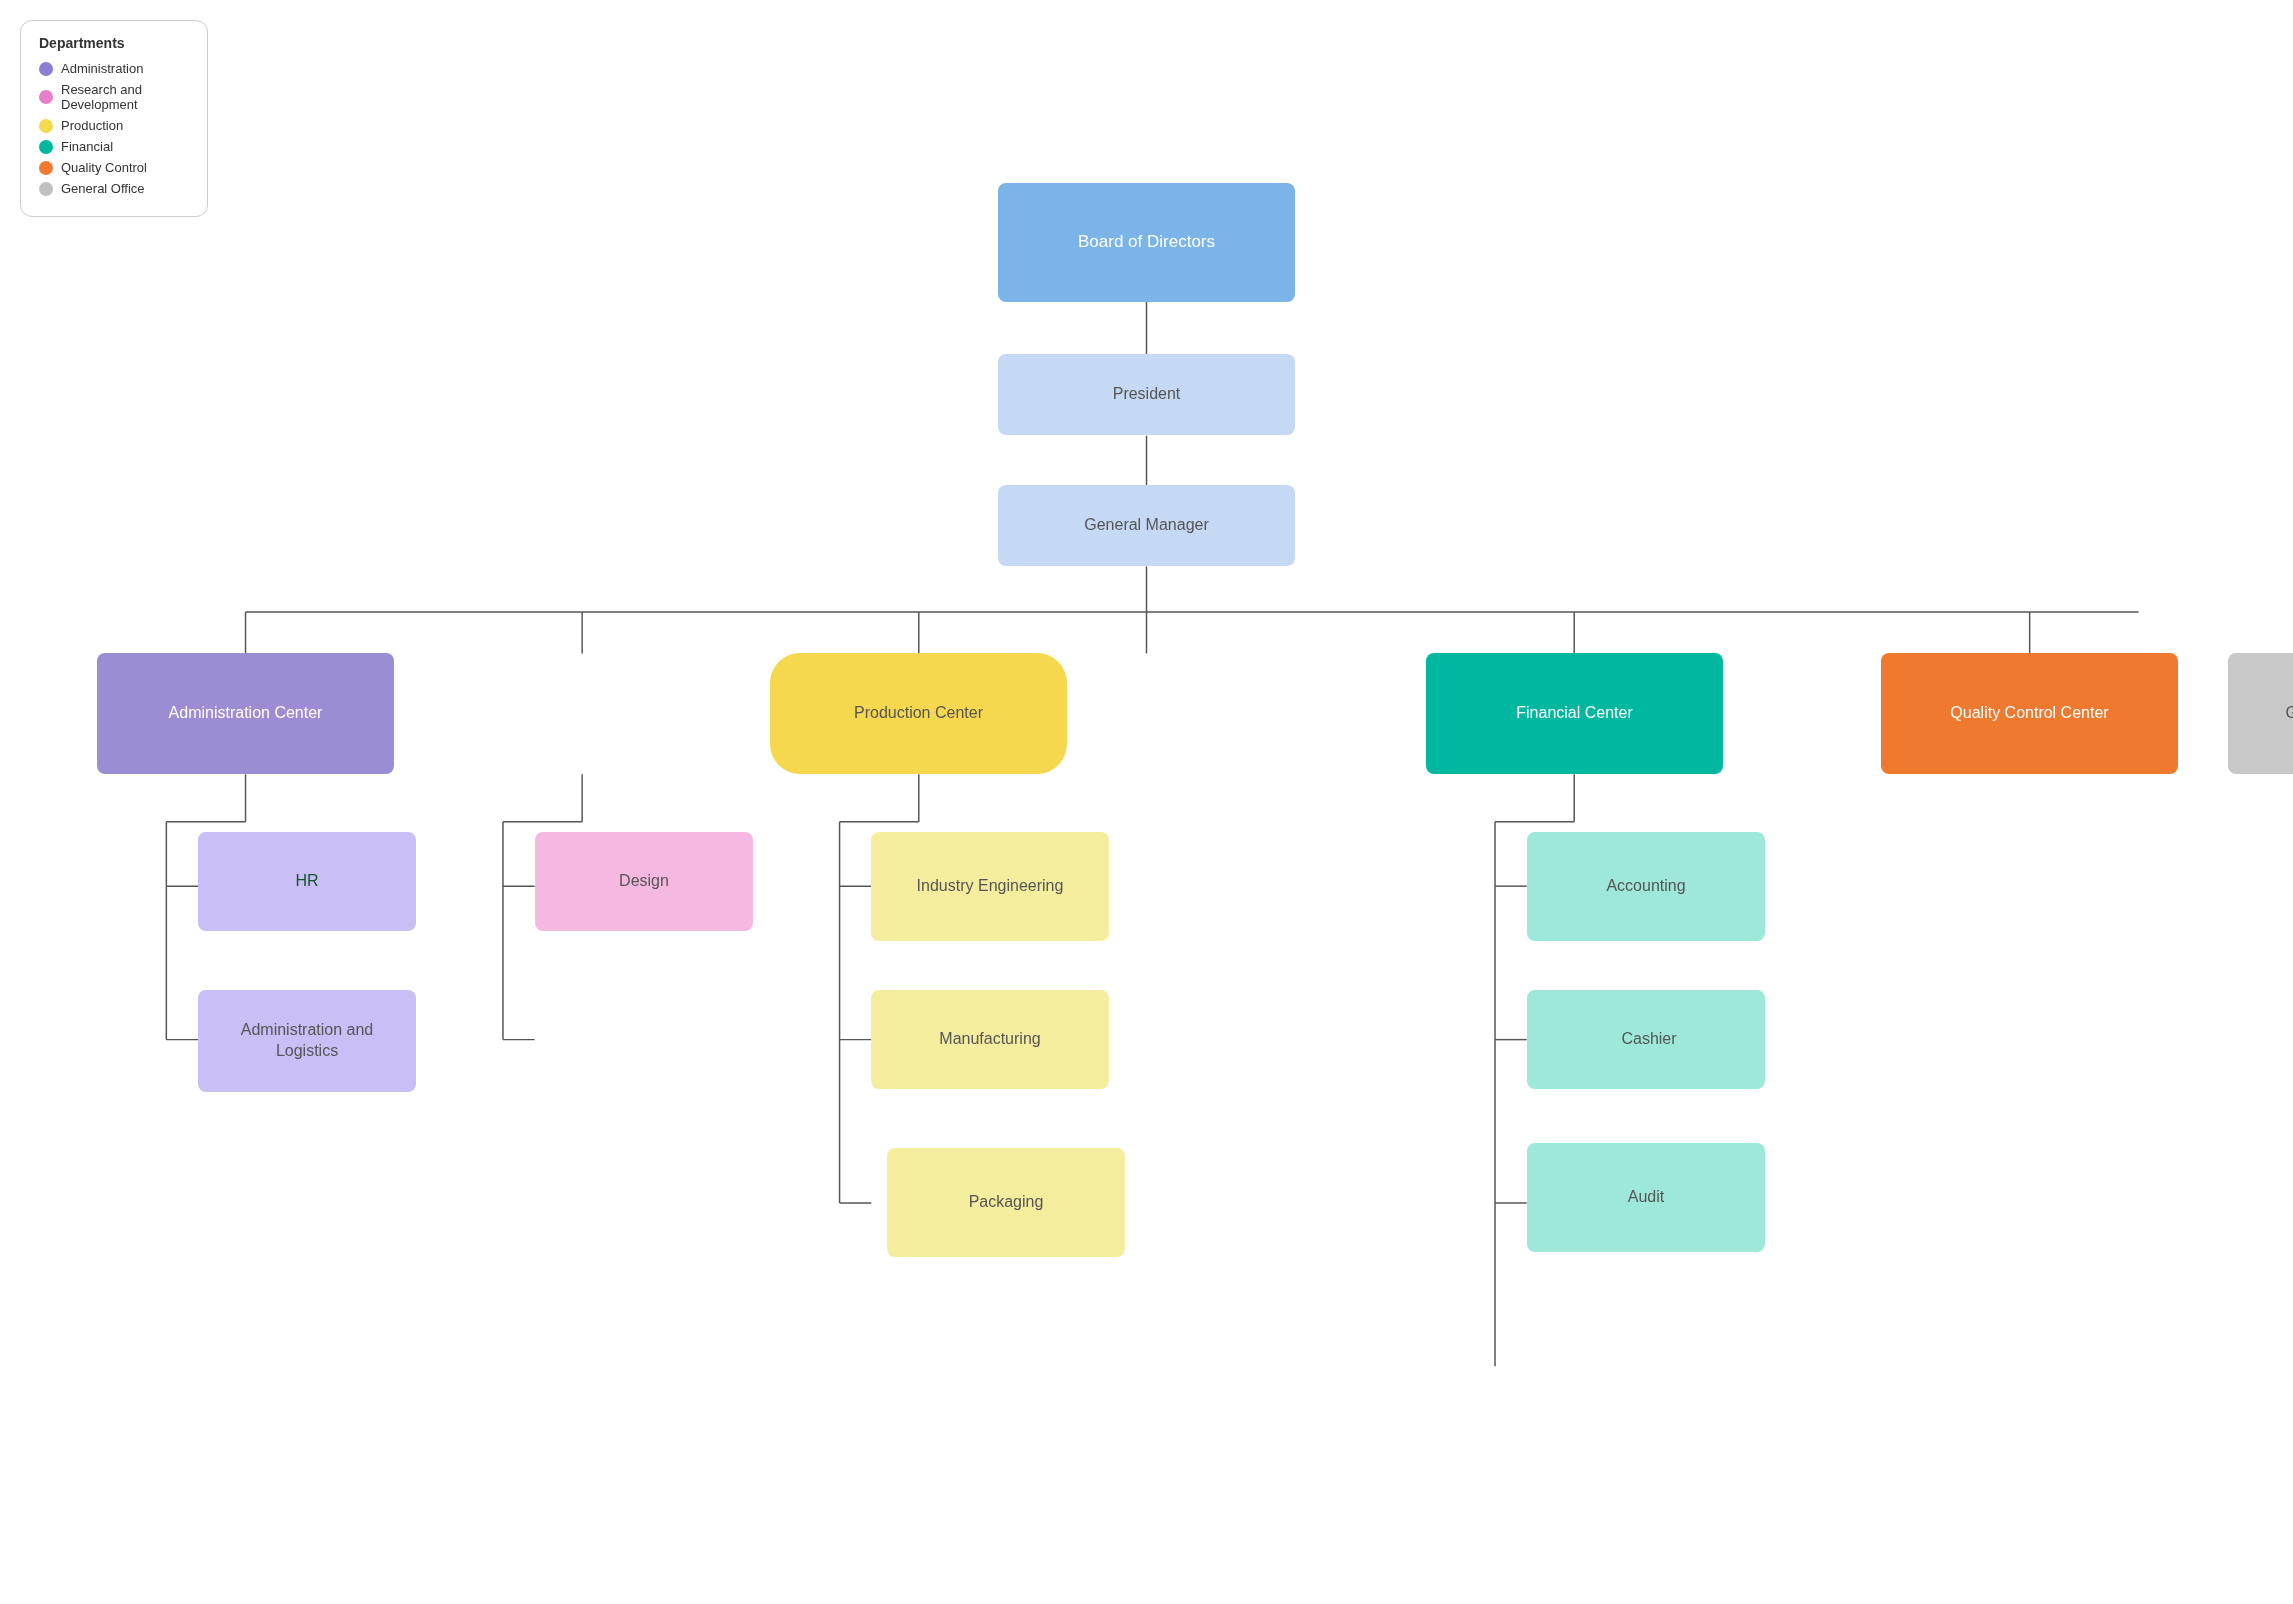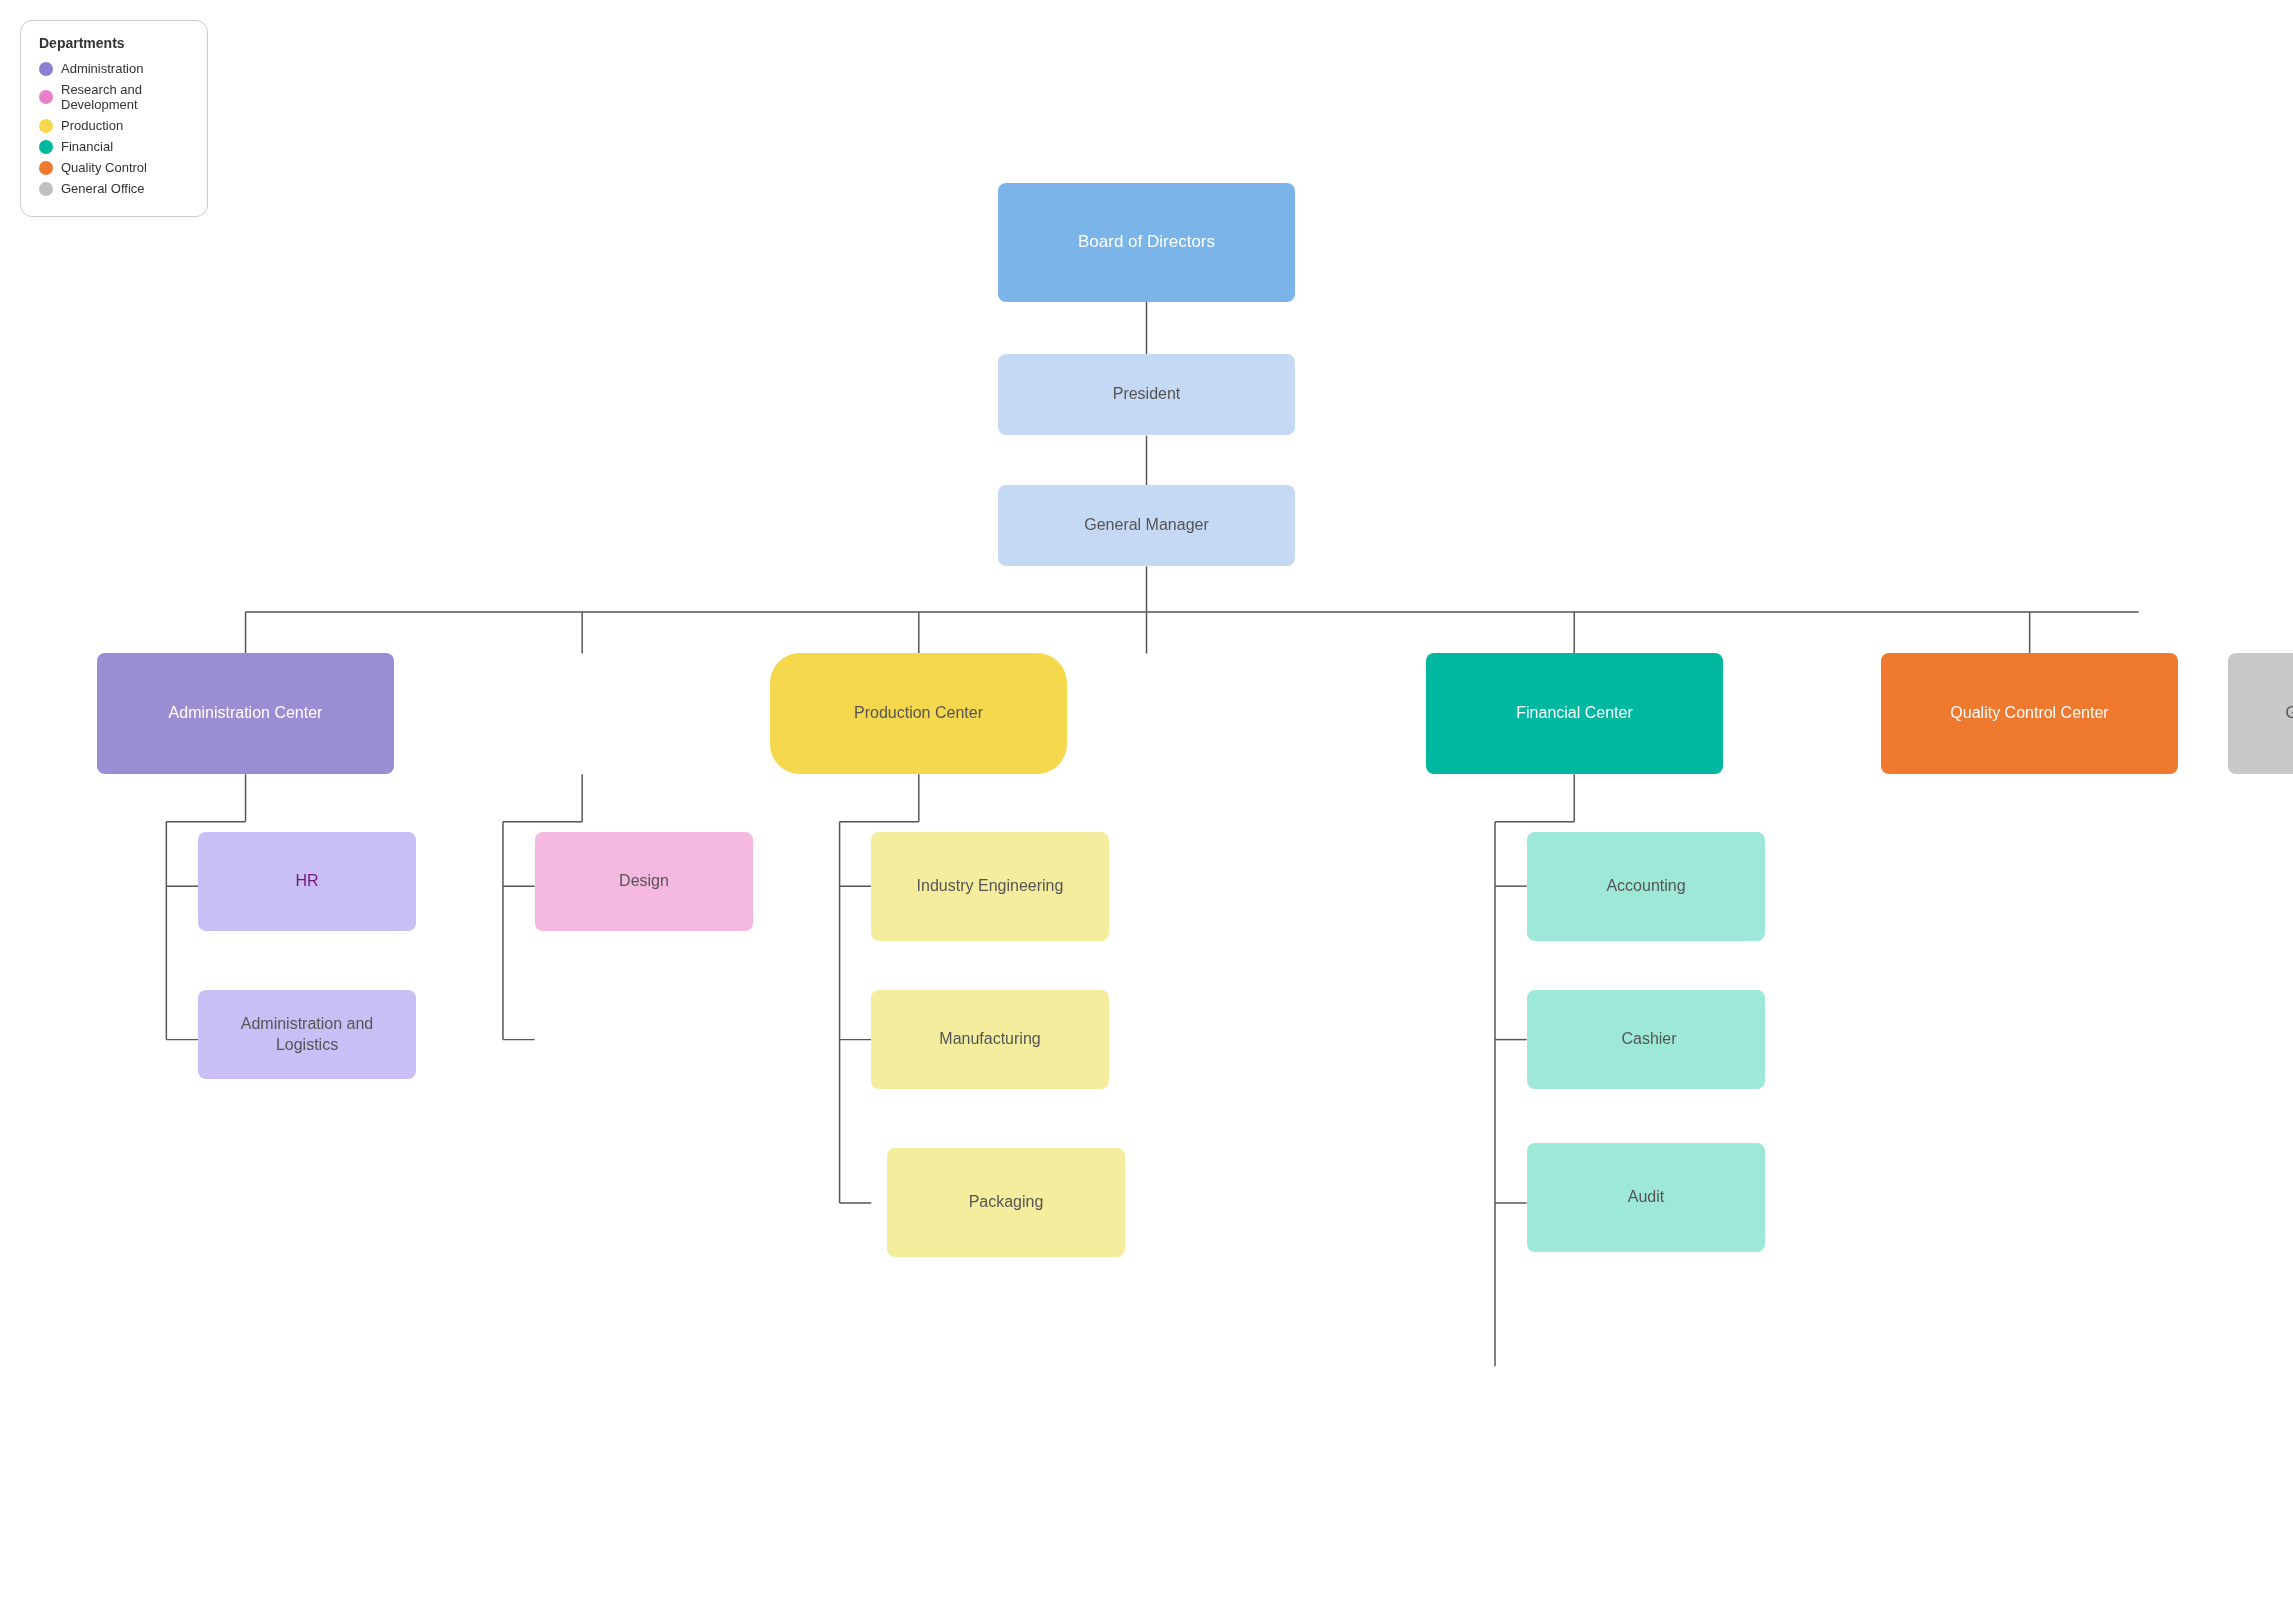--- a/index.html
+++ b/index.html
@@ -170,23 +170,23 @@
 
 
   <div class="node" style="left:770px; top:653px; width:297px; height:121px; background:#f5d84e; color:#555; font-size:16px;border-radius:30px;">Production Center</div>
 
   <div class="node" style="left:1426px; top:653px; width:297px; height:121px; background:#00b8a0; color:#fff; font-size:16px;">Financial Center</div>
 
   <div class="node" style="left:1881px; top:653px; width:297px; height:121px; background:#f07930; color:#fff; font-size:16px;">Quality Control Center</div>
 
   <div class="node" style="left:2228px; top:653px; width:218px; height:121px; background:#c8c8c8; color:#555; font-size:16px;">General Office</div>
 
-  <div class="node" style="left:198px; top:832px; width:218px; height:99px; background:#c9bef5; color:#701a75; font-size:16px;">HR</div>
-
-  <div class="node" style="left:198px; top:990px; width:218px; height:89px; background:#c9bef5; color:#555; font-size:16px;">Administration and Logistics</div>
+  <div class="node" style="left:198px; top:832px; width:218px; height:99px; background:#c9bef5; color:#14532d; font-size:16px;">HR</div>
+
+  <div class="node" style="left:198px; top:990px; width:218px; height:102px; background:#c9bef5; color:#555; font-size:16px;">Administration and Logistics</div>
 
   <div class="node" style="left:535px; top:832px; width:218px; height:99px; background:#f5b8e0; color:#555; font-size:16px;">Design</div>
 
 
   <div class="node" style="left:871px; top:832px; width:238px; height:109px; background:#f5ed9e; color:#555; font-size:16px;">Industry Engineering</div>
 
   <div class="node" style="left:871px; top:990px; width:238px; height:99px; background:#f5ed9e; color:#555; font-size:16px;">Manufacturing</div>
 
   <div class="node" style="left:871px; top:1148px; width:238px; height:109px; background:#f5ed9e; color:#555; font-size:16px;margin-left:16px;">Packaging</div>
 

